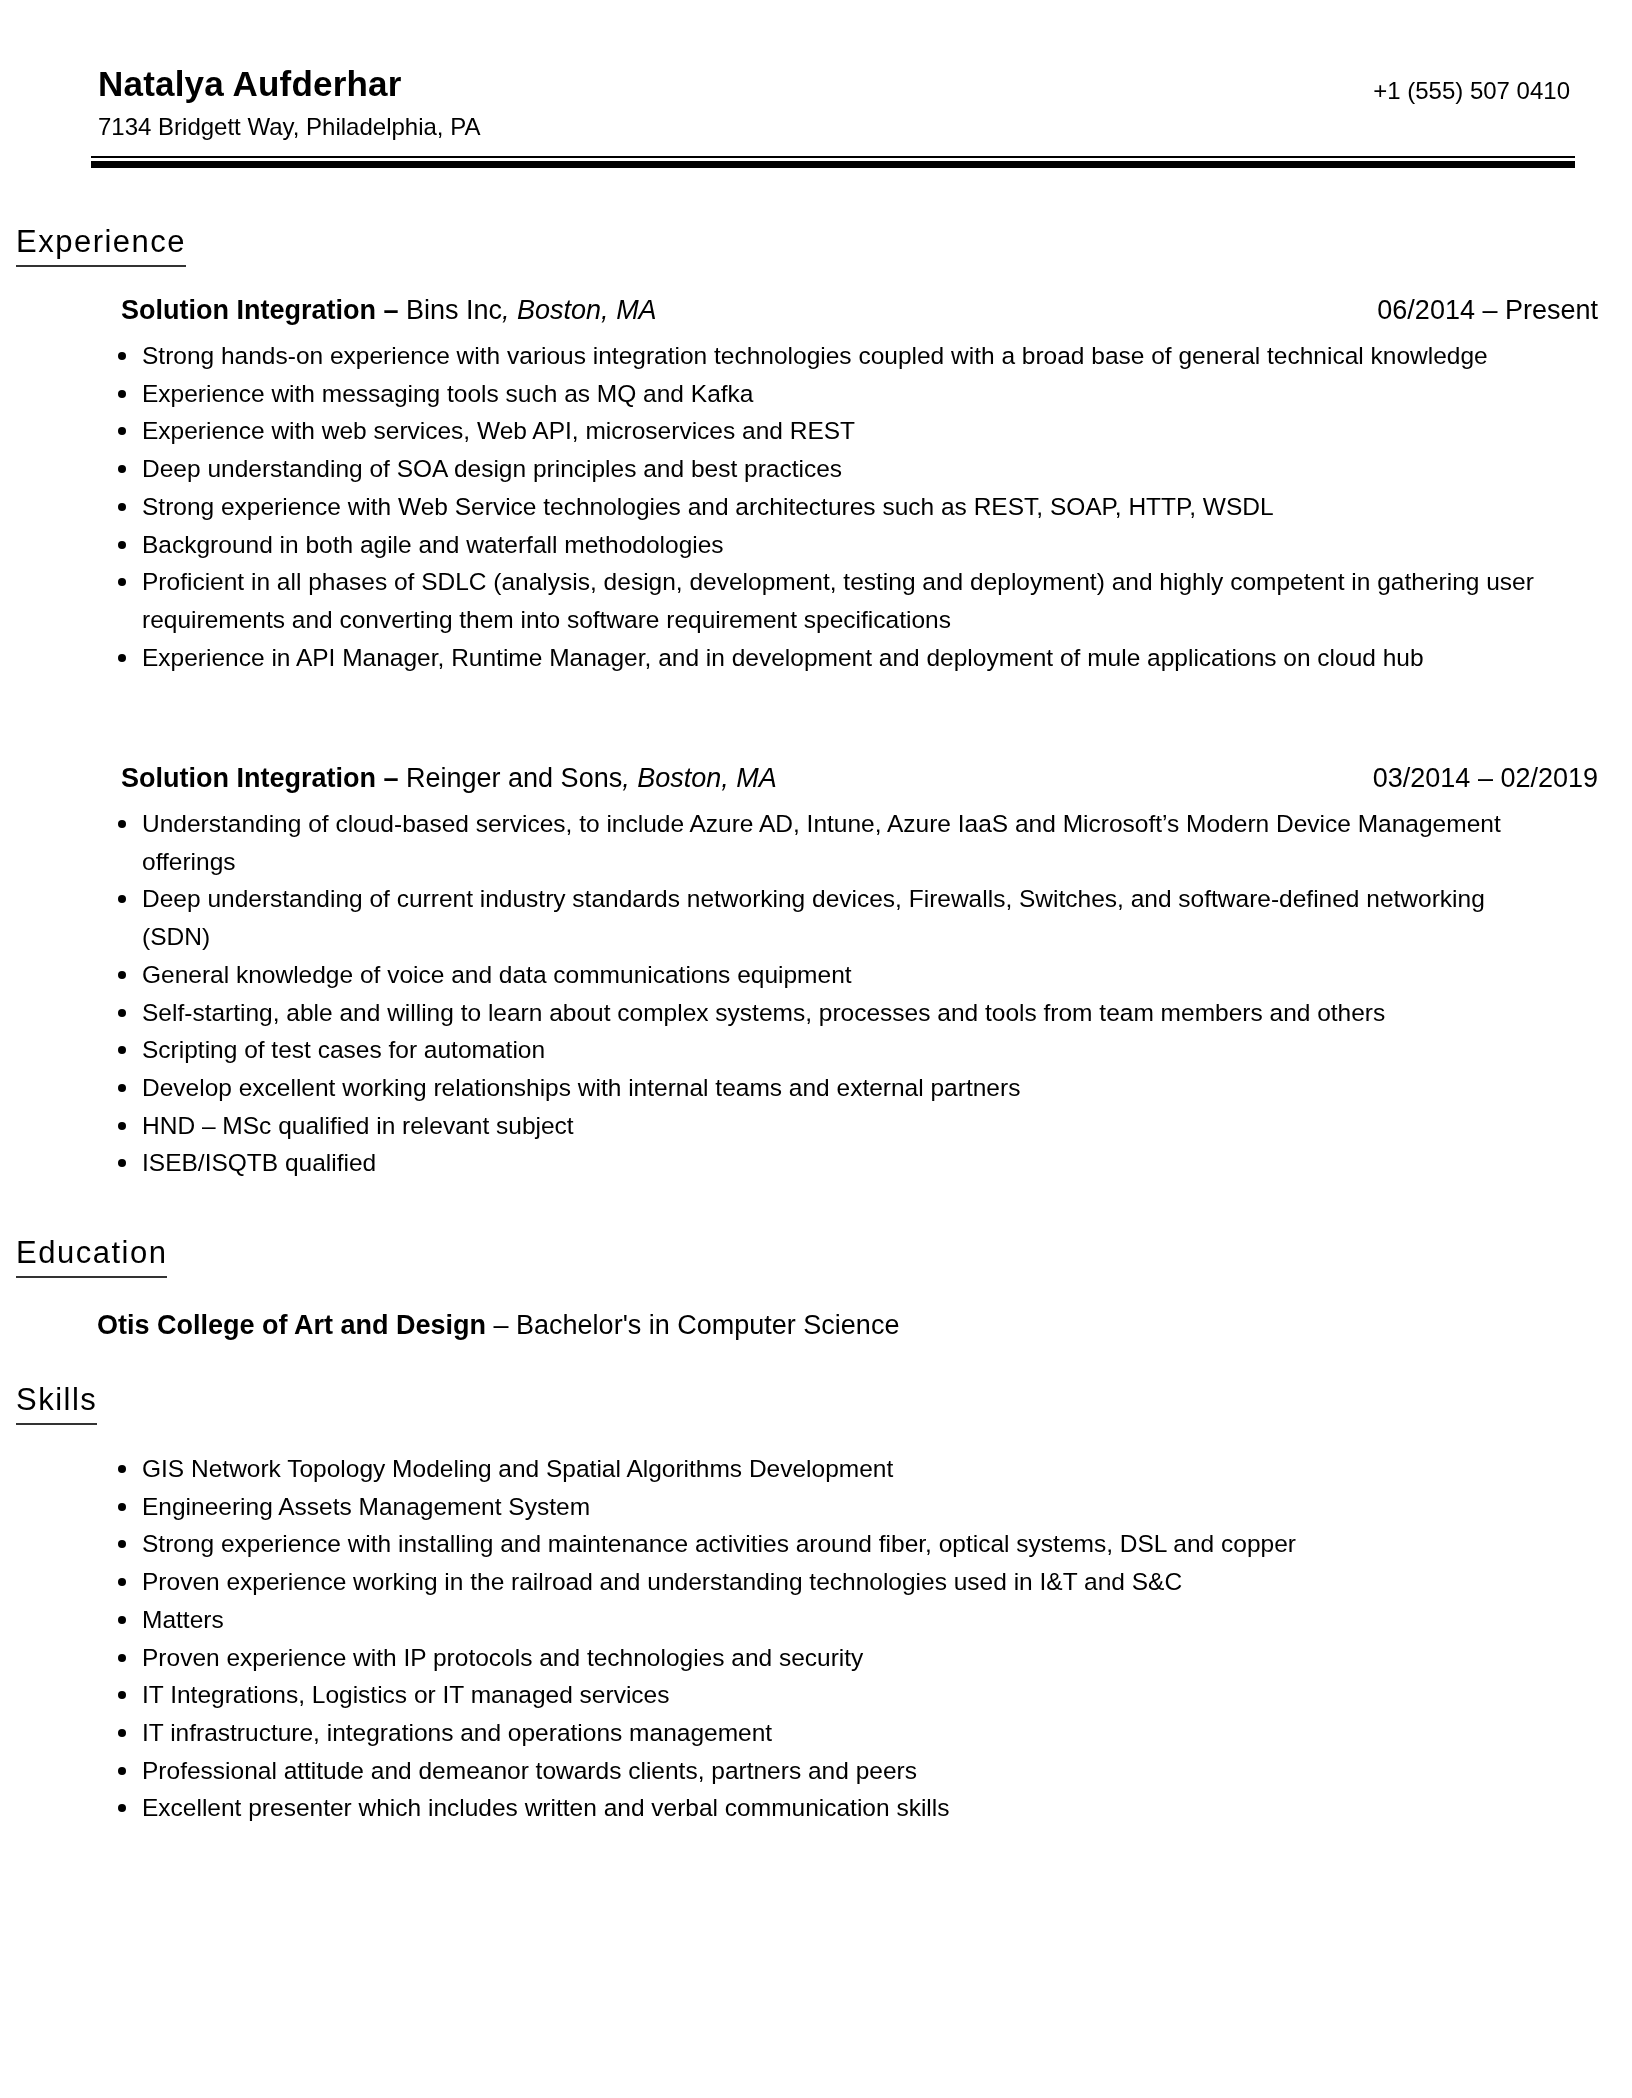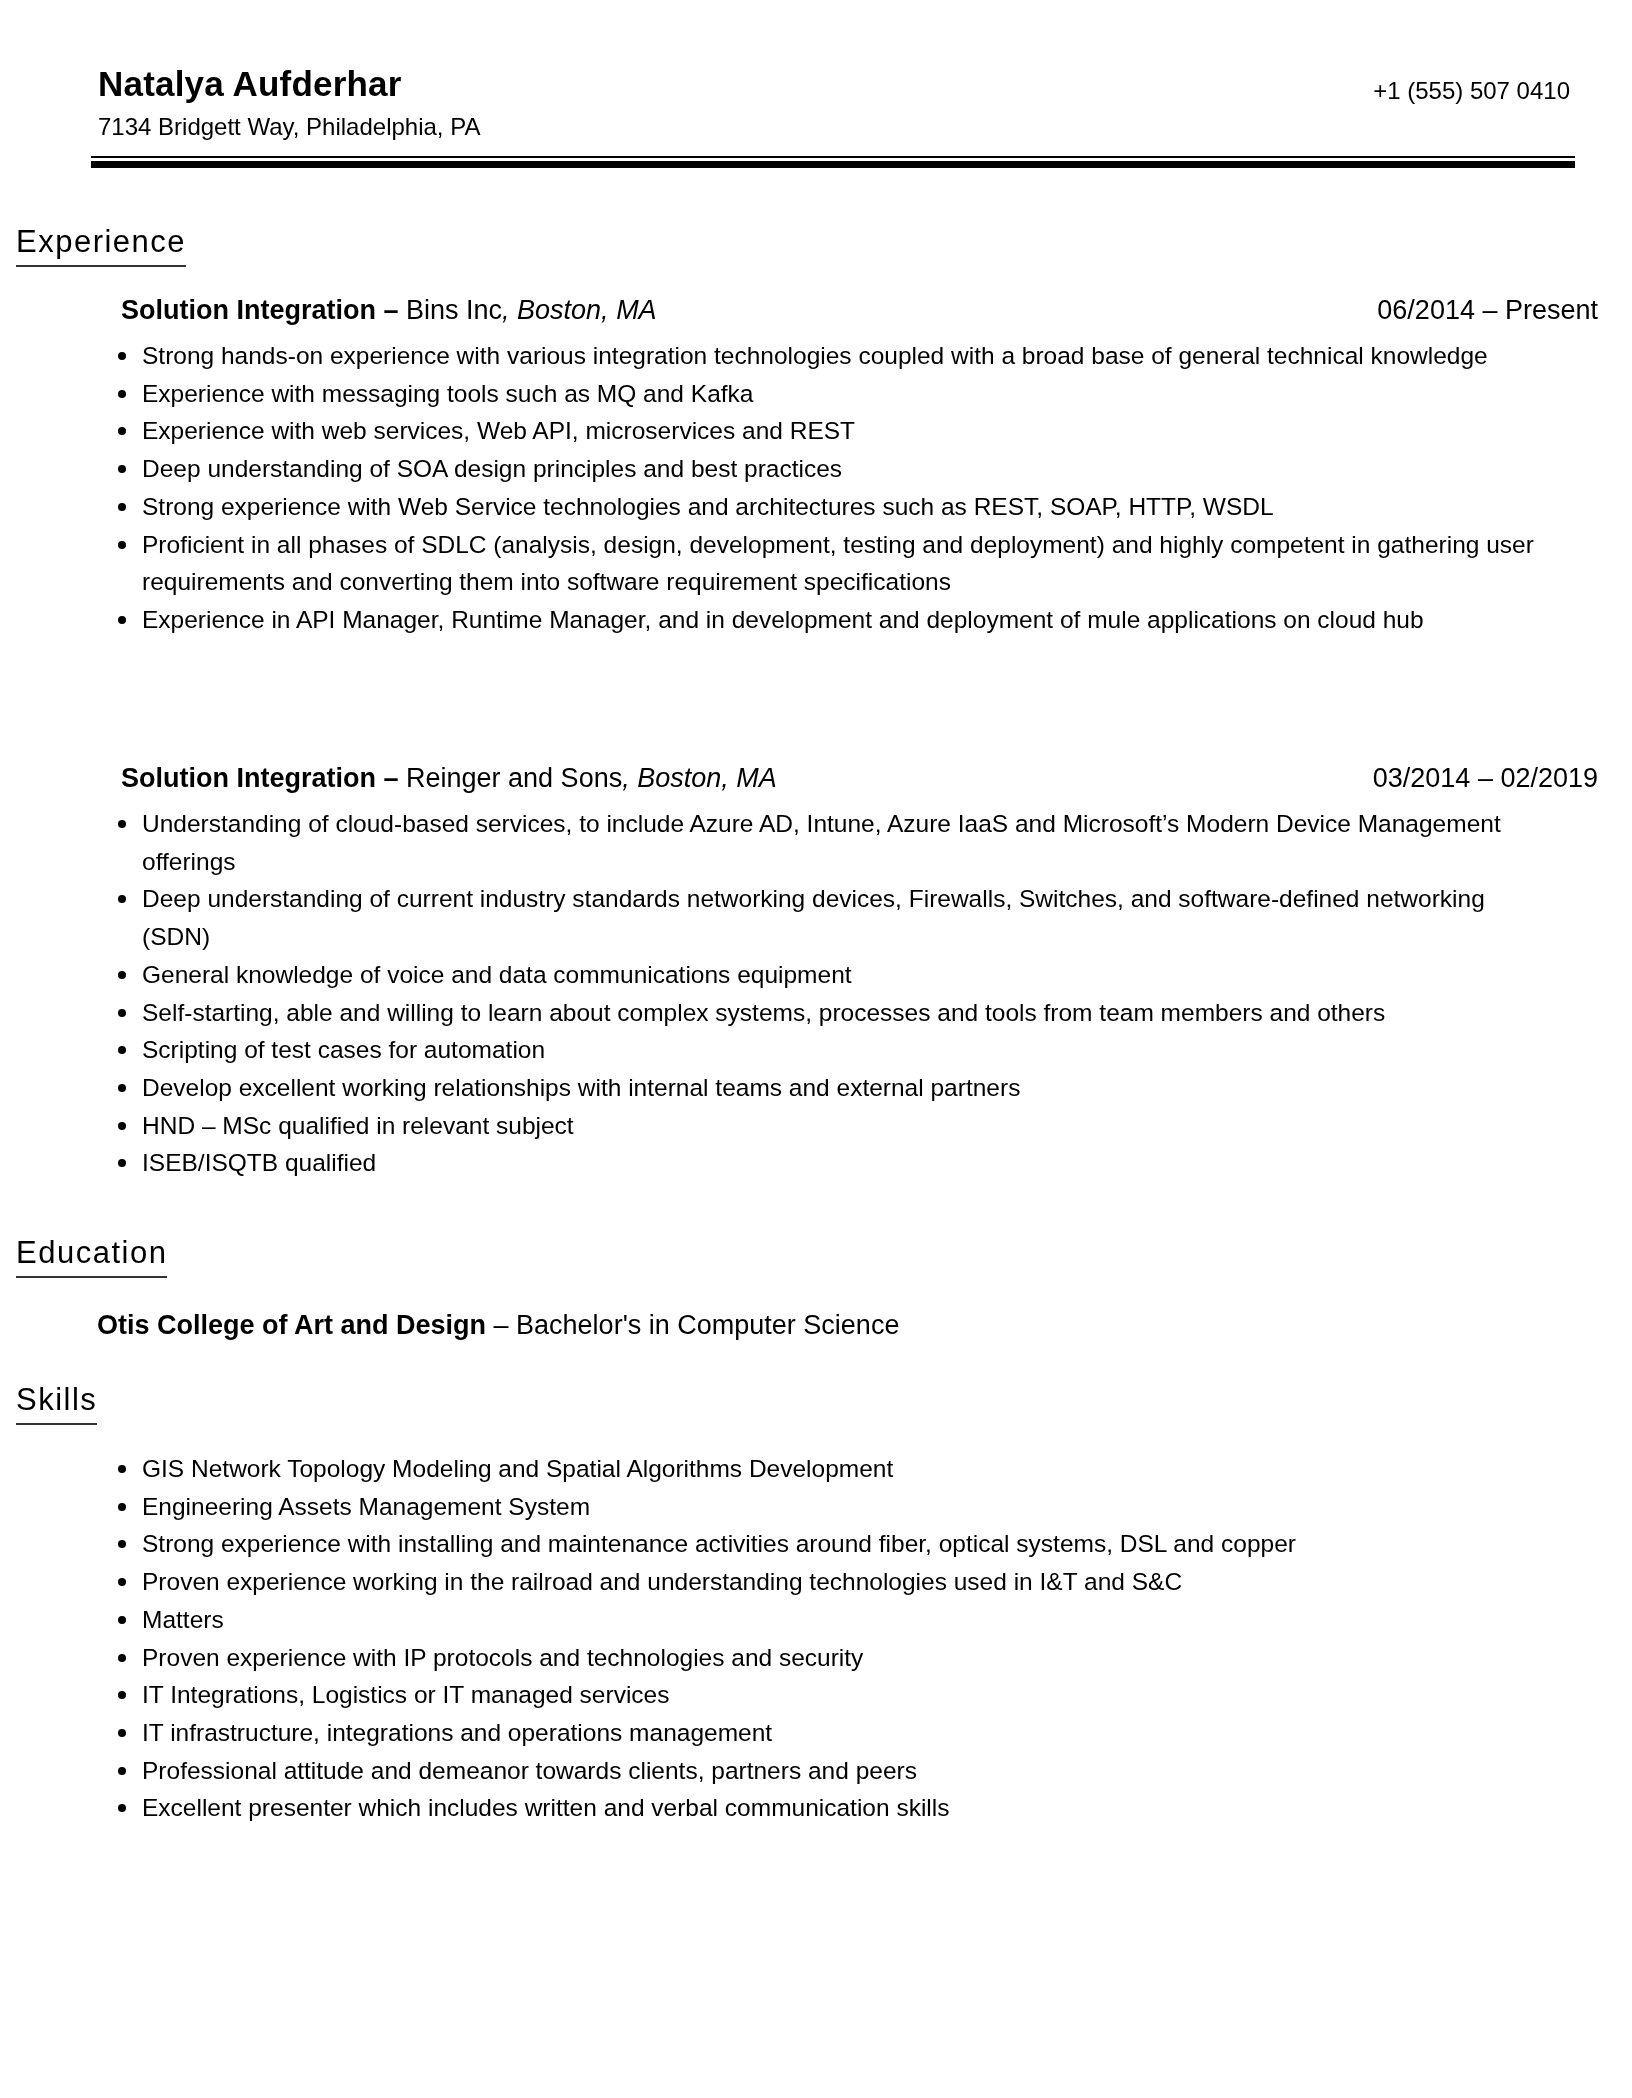--- a/index.html
+++ b/index.html
@@ -74,20 +74,21 @@
     <span>Bins Inc</span><span class="loc">, Boston, MA</span>
     <span class="dates">06/2014 – Present</span>
   </div>
 
   <ul class="bullets" style="top:337px; width:1440px;">
     <li>Strong hands-on experience with various integration technologies coupled with a broad base of general technical knowledge</li>
     <li>Experience with messaging tools such as MQ and Kafka</li>
     <li>Experience with web services, Web API, microservices and REST</li>
     <li>Deep understanding of SOA design principles and best practices</li>
     <li>Strong experience with Web Service technologies and architectures such as REST, SOAP, HTTP, WSDL</li>
+    <li>Background in both agile and waterfall methodologies</li>
     <li>Proficient in all phases of SDLC (analysis, design, development, testing and deployment) and highly competent in gathering user requirements and converting them into software requirement specifications</li>
     <li>Experience in API Manager, Runtime Manager, and in development and deployment of mule applications on cloud hub</li>
   </ul>
 
   <div class="job-head" style="top:760px;">
     <span class="role">Solution Integration –</span>
     <span>Reinger and Sons</span><span class="loc">, Boston, MA</span>
     <span class="dates">03/2014 – 02/2019</span>
   </div>
 

